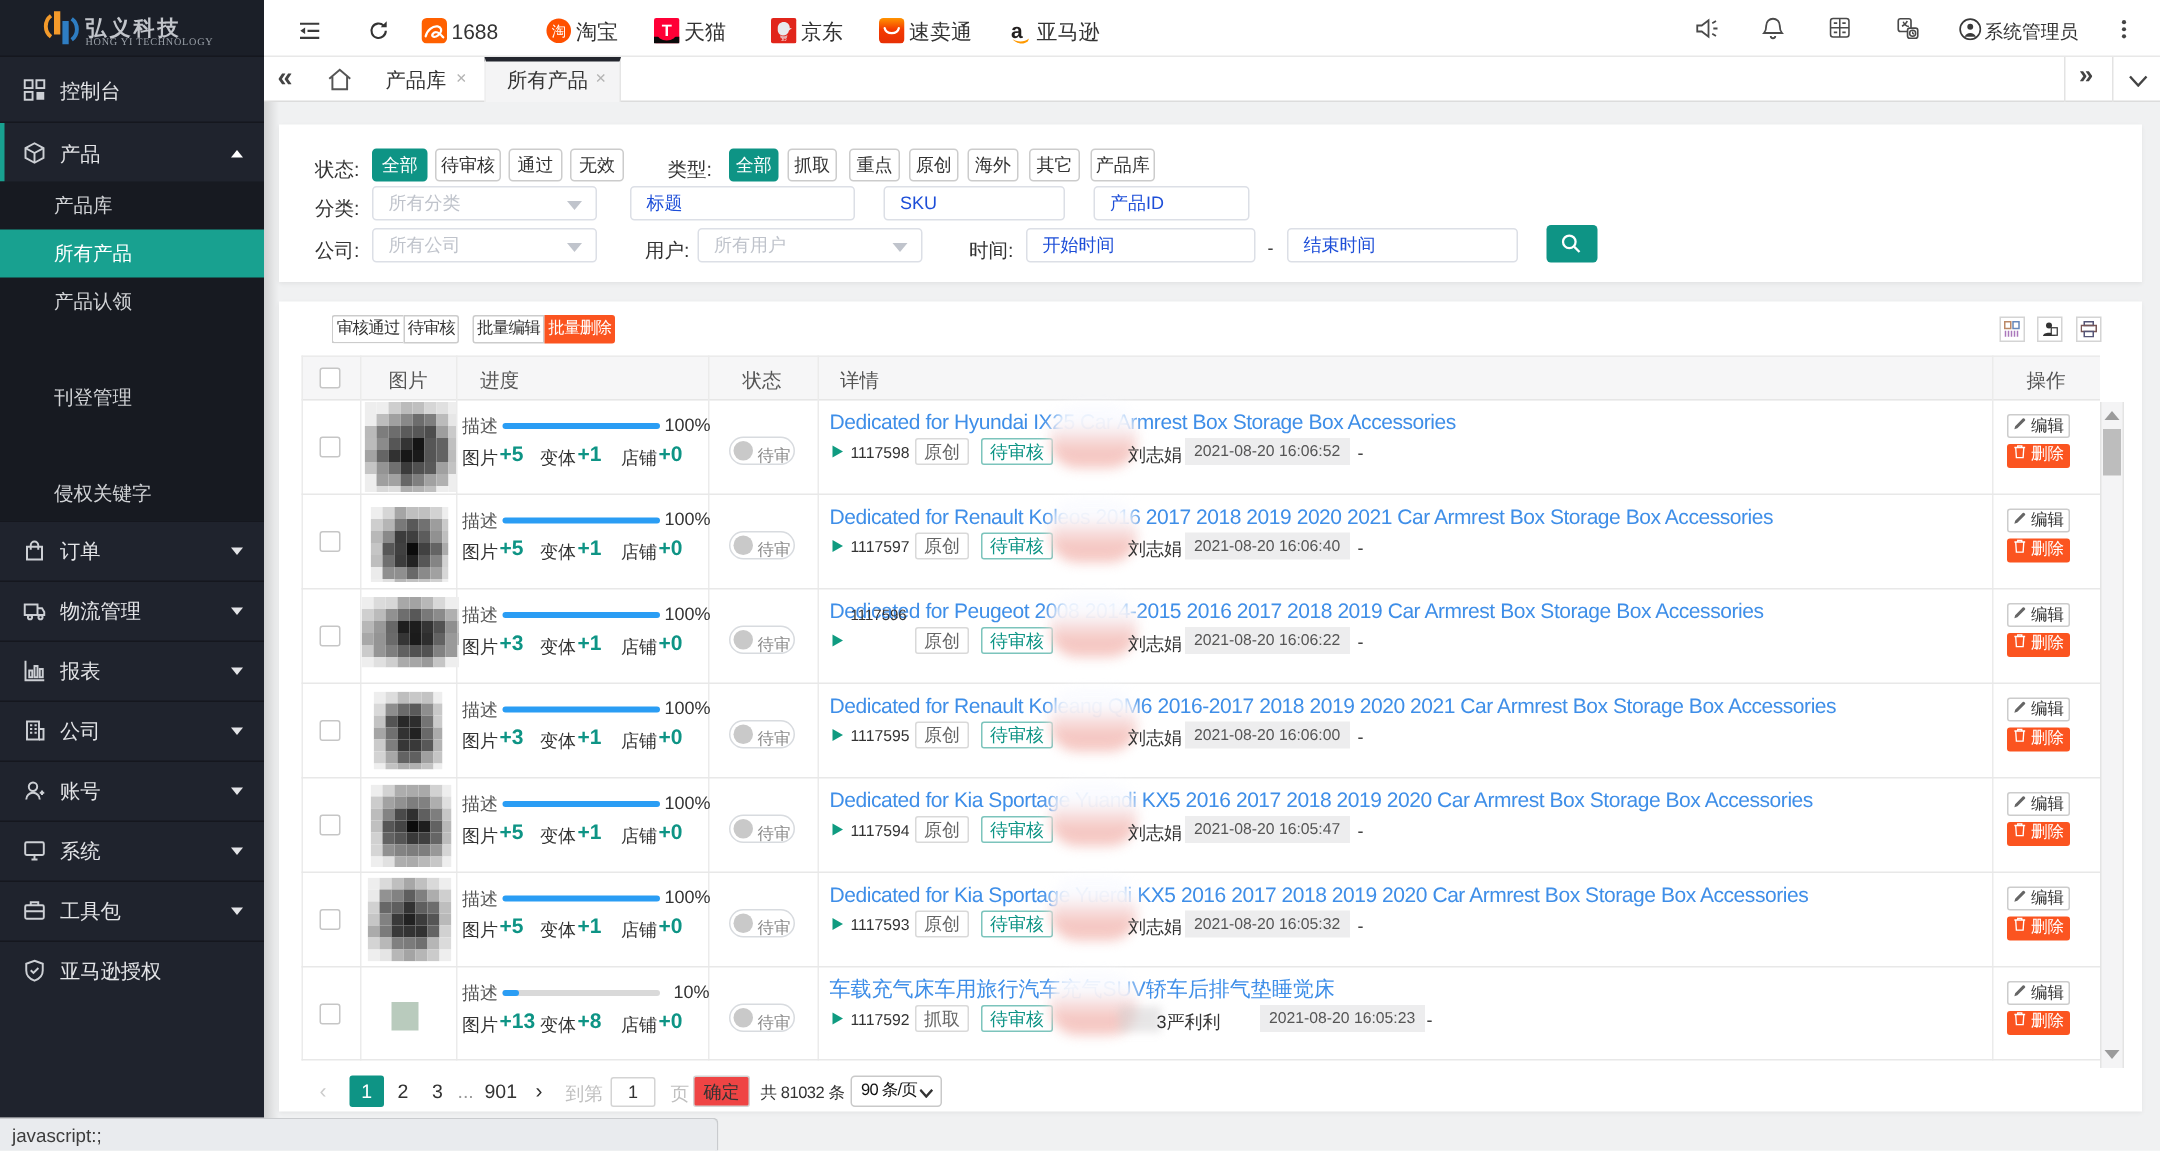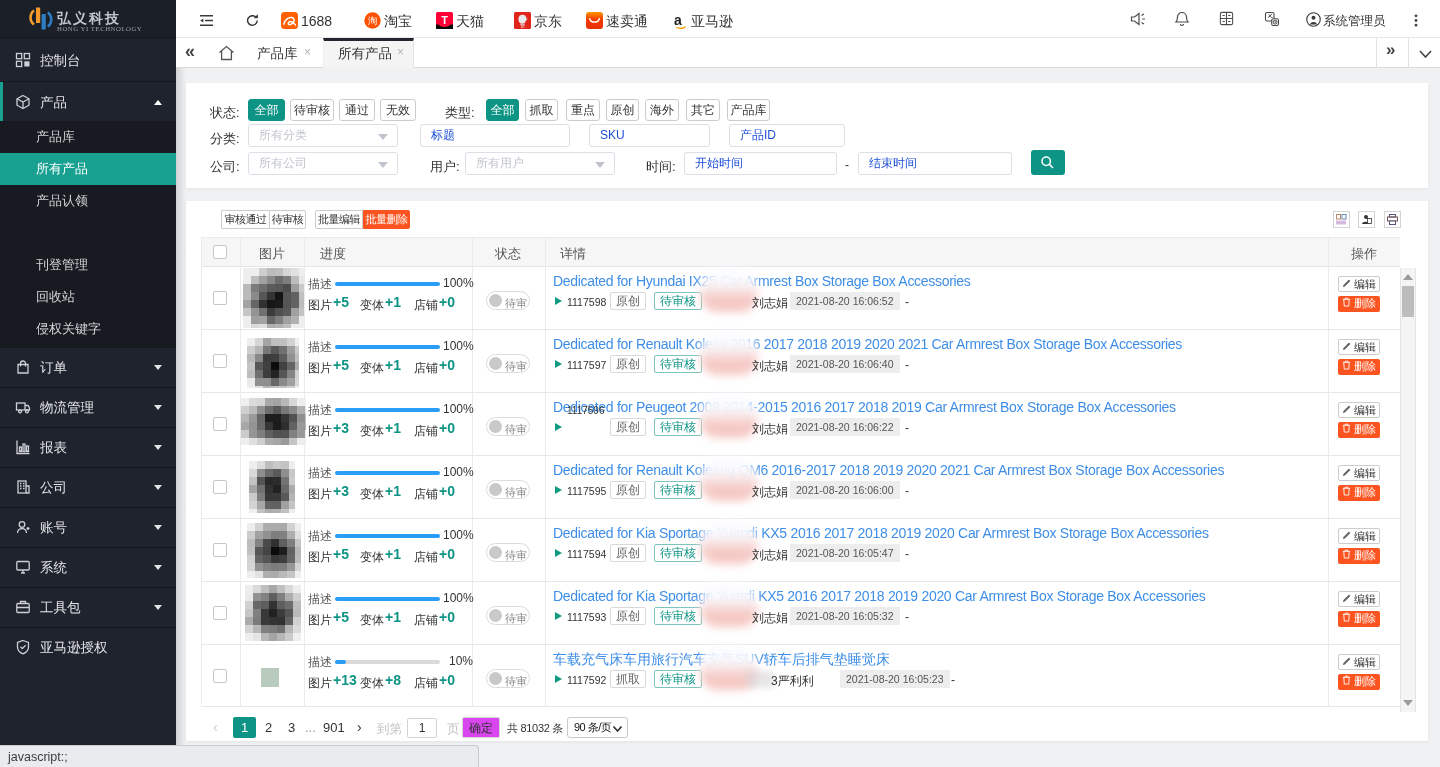--- a/index.html
+++ b/index.html
@@ -144,21 +144,20 @@
           <path d="M8 1.5 13.5 3.5 V8 c0 3.5-2.5 5.7-5.5 6.8 C5 13.7 2.5 11.5 2.5 8 V3.5 Z" fill="none" stroke="#cdd0d5" stroke-width="1.3"></path>
           <path d="M5.5 7.8 7.3 9.6 10.6 6.3" fill="none" stroke="#cdd0d5" stroke-width="1.3"></path>
         </svg></span>
       <span class="mtx">亚马逊授权</span>
     </div>
   <div class="subwrap">
       <div class="smi" style="top:0px">产品库</div>
       <div class="smi act" style="top:32px">所有产品</div>
       <div class="smi" style="top:64px">产品认领</div>
       <div class="smi" style="top:128px">刊登管理</div>
-      <div class="smi" style="top:160px">回收站</div>
       <div class="smi" style="top:192px">侵权关键字</div>
     </div>
 </div>
 
 <div id="topbar">
   <svg width="13" height="11" viewBox="0 0 13 11" style="position:absolute;left:24px;top:15px">
       <path d="M0 0.8 h13 M5 5.5 h8 M0 10.2 h13" stroke="#3a3a3a" stroke-width="1.5" fill="none"></path>
       <path d="M3.4 3.4 v4.2 L0.2 5.5 Z" fill="#3a3a3a"></path>
     </svg>
   <svg width="13" height="13" viewBox="0 0 13 13" style="position:absolute;left:70px;top:14px">
@@ -275,21 +274,21 @@
   <div class="fbtn" style="left:339px;top:16px;width:33px">抓取</div>
   <div class="fbtn" style="left:380px;top:16px;width:34px">重点</div>
   <div class="fbtn" style="left:420px;top:16px;width:33px">原创</div>
   <div class="fbtn" style="left:459px;top:16px;width:34px">海外</div>
   <div class="fbtn" style="left:500px;top:16px;width:34px">其它</div>
   <div class="fbtn" style="left:541px;top:16px;width:43px">产品库</div>
   <span class="flabel" style="left:24px;top:47px">分类:</span>
   <div class="fsel" style="left:62px;top:41px;width:150px">所有分类<span class="caret"></span></div>
   <div class="finput" style="left:234px;top:41px;width:150px">标题</div>
   <div class="finput" style="left:403px;top:41px;width:121px">SKU</div>
-  <div class="finput" style="left:543px;top:41px;width:116px">产品ID</div>
+  <div class="finput" style="left:543px;top:41px;width:104px">产品ID</div>
   <span class="flabel" style="left:24px;top:75px">公司:</span>
   <div class="fsel" style="left:62px;top:69px;width:150px">所有公司<span class="caret"></span></div>
   <span class="flabel" style="left:244px;top:75px">用户:</span>
   <div class="fsel" style="left:279px;top:69px;width:150px">所有用户<span class="caret"></span></div>
   <span class="flabel" style="left:460px;top:75px">时间:</span>
   <div class="finput" style="left:498px;top:69px;width:153px">开始时间</div>
   <span style="position:absolute;left:659px;top:75px;font-size:12px;color:#333">-</span>
   <div class="finput" style="left:672px;top:69px;width:154px">结束时间</div>
   <div style="position:absolute;left:845px;top:67px;width:34px;height:25px;border-radius:3px;background:#0e9485">
     <svg width="13" height="13" viewBox="0 0 13 13" style="position:absolute;left:10px;top:6px">
@@ -880,21 +879,21 @@
 <span style="position:absolute;left:213px;top:719px;font-size:14px;color:#ccc">‹</span>
 <div style="position:absolute;left:233px;top:717px;width:23px;height:21px;background:#0e9485;border-radius:2px;color:#fff;font-size:13px;text-align:center;line-height:21px">1</div>
 <span class="pgnum" style="left:265px;top:720px">2</span>
 <span class="pgnum" style="left:288px;top:720px">3</span>
 <span class="pgnum" style="left:305px;top:720px;color:#999">...</span>
 <span class="pgnum" style="left:323px;top:720px">901</span>
 <span style="position:absolute;left:357px;top:719px;font-size:14px;color:#333">›</span>
 <span style="position:absolute;left:377px;top:721px;font-size:12.5px;color:#c0c0c0">到第</span>
 <div style="position:absolute;left:407px;top:718px;width:30px;height:20px;border:1px solid #d4d4d4;border-radius:2px;background:#fff;text-align:center;line-height:19px;font-size:12px;color:#333">1</div>
 <span style="position:absolute;left:447px;top:721px;font-size:12.5px;color:#c0c0c0">页</span>
-<div style="position:absolute;left:462px;top:717px;width:38px;height:21px;border:1px solid #d4d4d4;border-radius:2px;background:#d946ef;text-align:center;line-height:20px;font-size:12px;color:#333">确定</div>
+<div style="position:absolute;left:462px;top:717px;width:38px;height:21px;border:1px solid #d4d4d4;border-radius:2px;background:#ef4444;text-align:center;line-height:20px;font-size:12px;color:#333">确定</div>
 <span style="position:absolute;left:507px;top:721px;font-size:11px;letter-spacing:-0.3px;color:#333">共 81032 条</span>
 <div style="position:absolute;left:567px;top:717px;width:61px;height:21px;border:1px solid #c9c9c9;border-radius:3px;background:#fff;font-size:11px;letter-spacing:-0.5px;color:#111;line-height:19px;padding-left:6px">90 条/页
   <svg width="9" height="6" viewBox="0 0 9 6" style="position:absolute;right:5px;top:8px">
       <path d="M0.5 0.5 4.5 5 8.5 0.5" fill="none" stroke="#333" stroke-width="1.6"></path>
     </svg>
 </div>
 
 <div style="position:absolute;left:0;top:745px;width:479px;height:22px;background:#e9ebee;border:1px solid #c9cbce;border-left:none;border-bottom:none;border-radius:0 4px 0 0;z-index:9">
   <span style="position:absolute;left:8px;top:4px;font-size:12.5px;color:#3c3c3c">javascript:;</span>
 </div>

